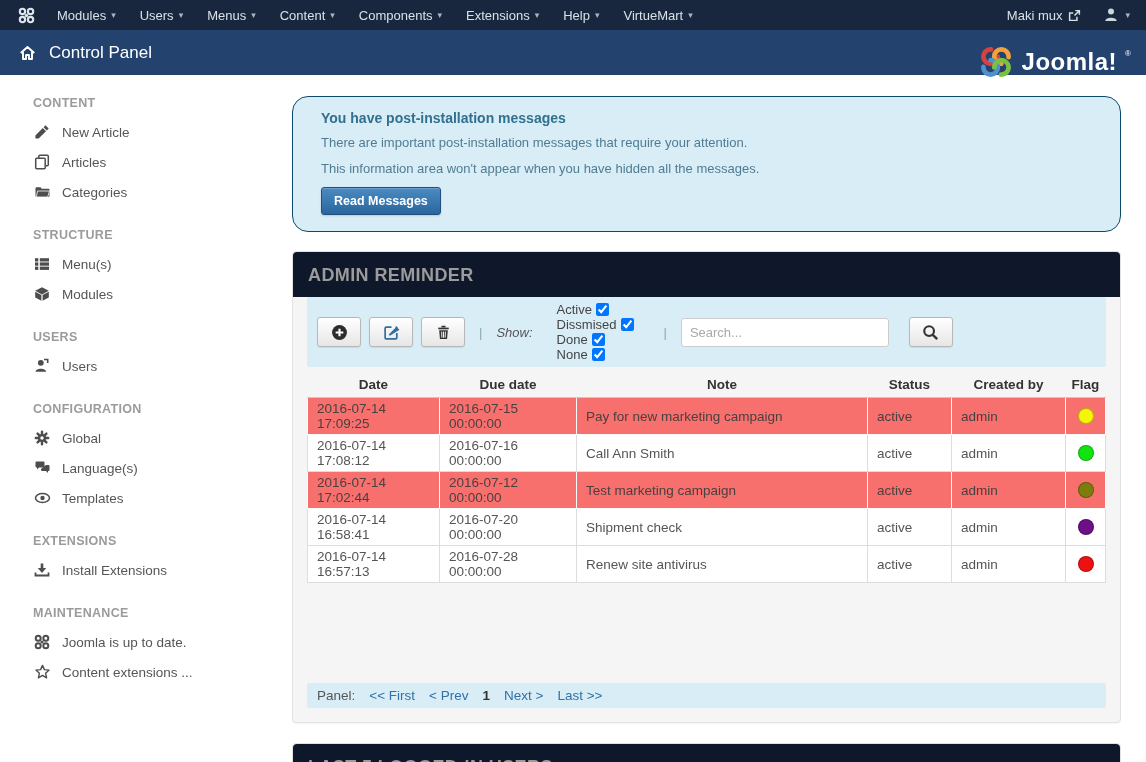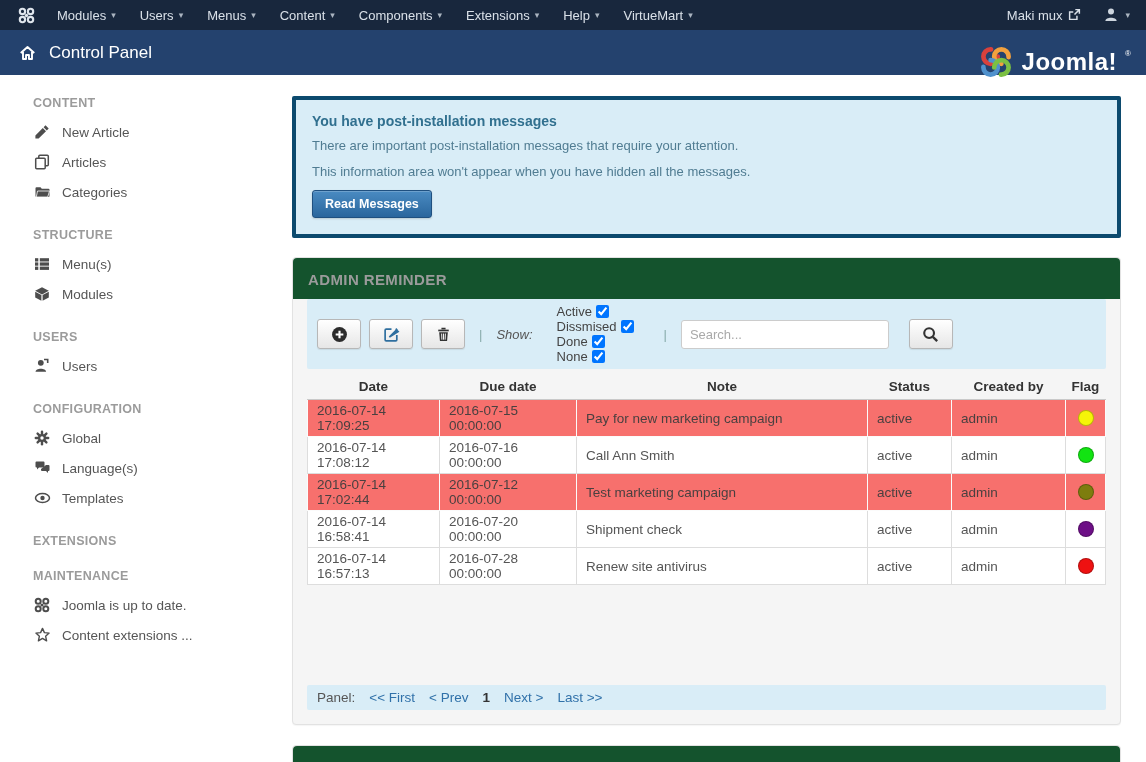--- a/index.html
+++ b/index.html
@@ -6,21 +6,21 @@
   html,body { width:1146px; height:762px; overflow:hidden; }
   body { font-family:"Liberation Sans", sans-serif; font-size:13px; color:#555; background:#fff; }
 
   
   .topbar { height:30px; background:#18273d; display:flex; align-items:center; color:#d9e0e8; }
   .topbar-left { display:flex; align-items:center; }
   .tb-logo { padding:0 10px 0 18px; display:flex; align-items:center; }
   .menu-item { padding:0 12px; height:30px; display:flex; align-items:center; gap:5px; cursor:pointer; font-size:13px; }
   .caret { font-size:9px; color:#aab4c0; }
   .topbar-right { margin-left:auto; display:flex; align-items:center; padding-right:16px; gap:22px; }
-  .tb-account { display:flex; align-items:flex-start; gap:6px; cursor:pointer; }
+  .tb-account { display:flex; align-items:center; gap:6px; cursor:pointer; }
   .tb-user { display:flex; align-items:center; gap:6px; cursor:pointer; }
 
   
   .header { height:45px; background:#24426e; display:flex; align-items:center; padding:0 15px 0 18px; }
   .header-title { color:#fff; font-size:17px; display:flex; align-items:center; gap:12px; font-weight:normal; }
   .header-logo { margin-left:auto; display:flex; align-items:center; gap:8px;margin-top:18px; }
   .logo-text { color:#fff; font-size:24px; font-weight:bold; letter-spacing:0.5px; }
   .logo-reg { color:#fff; font-size:8px; vertical-align:top; position:relative; top:-8px; }
 
   
@@ -29,28 +29,28 @@
   .sb-title { margin:21px 0 7px 33px; color:#9b9b9b; font-weight:bold; font-size:12.5px; letter-spacing:0.3px; }
   .sb-title.first { margin-top:0; }
   .sb-item { height:30px; display:flex; align-items:center; padding-left:33px; gap:11px; color:#555; cursor:pointer; font-size:13.5px; }
   .sb-item .ic { width:18px; display:flex; justify-content:center; }
   .main { flex:1; padding:21px 25px 0 2px; }
 
   .ic { display:inline-flex; align-items:center; justify-content:center; line-height:0; }
   .ic svg { display:block; }
 
   
-  .info-panel { background:#d9edf7; border:4px solid #0c4a6e; border-radius:2px; padding:13px 16px 16px; margin-bottom:19px; }
+  .info-panel { background:#d9edf7; border:1px solid #0c4a6e; border-radius:16px; padding:13px 28px 16px; margin-bottom:19px; }
   .info-title { color:#31708f; font-weight:bold; font-size:14px; margin-bottom:9px; }
   .info-line { color:#507c92; margin-bottom:11px; font-size:13px; }
   .btn-primary { display:inline-block; background:linear-gradient(#4a8bc2,#2a669d); border:1px solid #1f5080; border-radius:3px; color:#fff; font-weight:bold; font-size:12.5px; padding:6px 12px; cursor:pointer; box-shadow:inset 0 1px 0 rgba(255,255,255,.2), 0 1px 2px rgba(0,0,0,.15); font-family:"Liberation Sans",sans-serif; }
 
   
   .panel { border:1px solid #e2e2e2; border-radius:4px; background:#f5f5f5; box-shadow:0 1px 1px rgba(0,0,0,.04); }
-  .panel-head { padding:13px 15px 11px; color:#9b9b9b; font-weight:bold; font-size:15px; letter-spacing:0.4px; background:#14532d; border-radius:4px 4px 0 0; }
+  .panel-head { padding:13px 15px 11px; color:#9b9b9b; font-weight:bold; font-size:18px; letter-spacing:0.4px; background:#0f172a; border-radius:4px 4px 0 0; }
   .panel-body { padding:0 14px 14px; }
 
   
   .strip { background:#d9edf7; padding:5px 10px; display:flex; align-items:center; border-radius:2px; }
   .toolbar { gap:8px; padding:5px 10px; }
   .btn { background:linear-gradient(#ffffff,#e6e6e6); border:1px solid #b7b7b7; border-radius:3px; width:44px; height:30px; display:inline-flex; align-items:center; justify-content:center; cursor:pointer; box-shadow:0 1px 1px rgba(0,0,0,.08); }
   .sep { color:#8aa; margin:0 6px; }
   .show-label { font-style:italic; color:#555; margin-right:16px; }
   .filter { display:flex; align-items:center; gap:4px; margin-right:16px; color:#444; }
   .filter input { width:13px; height:13px; cursor:pointer; }
@@ -271,20 +271,30 @@
       <div class="sb-item">
         <span class="ic">
           <svg width="17" height="16" viewBox="0 0 16 16">
             <ellipse cx="8" cy="8" rx="7" ry="4.4" fill="none" stroke="#4d4d4d" stroke-width="1.5"></ellipse>
             <circle cx="8" cy="8" r="2.2" fill="#4d4d4d"></circle>
           </svg>
         </span>
         <span>Templates</span>
       </div>
       <div class="sb-title">EXTENSIONS</div>
+      <div class="sb-item">
+        <span class="ic">
+          <svg width="16" height="16" viewBox="0 0 16 16">
+            <rect x="6.7" y="1.5" width="2.6" height="5" fill="#4d4d4d"></rect>
+            <path d="M3.8 6 H12.2 L8 11 Z" fill="#4d4d4d"></path>
+            <path d="M1.5 10.5 V13.5 H14.5 V10.5" fill="none" stroke="#4d4d4d" stroke-width="1.8"></path>
+          </svg>
+        </span>
+        <span>Install Extensions</span>
+      </div>
       <div class="sb-title">MAINTENANCE</div>
       <div class="sb-item">
         <span class="ic">
           <svg width="16" height="16" viewBox="0 0 16 16">
             <g fill="none" stroke="#4d4d4d" stroke-width="2">
               <circle cx="4.2" cy="4.2" r="2.5"></circle>
               <circle cx="11.8" cy="4.2" r="2.5"></circle>
               <circle cx="4.2" cy="11.8" r="2.5"></circle>
               <circle cx="11.8" cy="11.8" r="2.5"></circle>
             </g>

